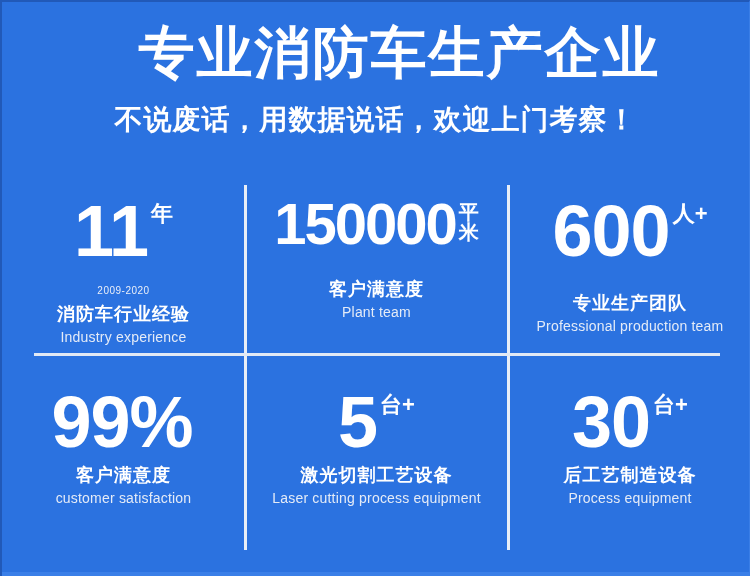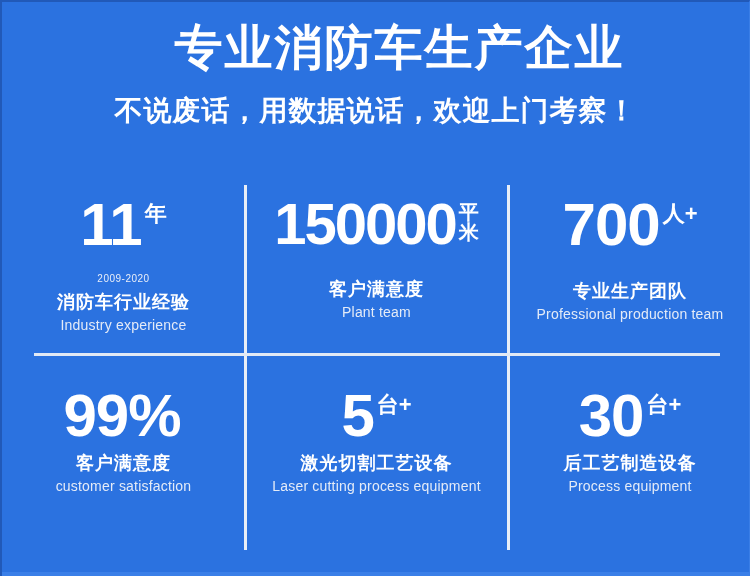--- a/index.html
+++ b/index.html
@@ -23,21 +23,21 @@
     background:#3a7fe8;
   }
 
   
   .header {
     position:absolute; left:0; right:0; top:18px;
     text-align:center;
   }
   .title {
     color:#ffffff;
-    font-size:48px;
+    font-size:56px;
     font-weight:700;
     letter-spacing:2px;
     line-height:1.18;
     white-space:nowrap;
     padding-left:48px;
   }
   .subtitle {
     color:#ffffff;
     font-size:28px;
     font-weight:700;
@@ -67,21 +67,21 @@
   .cell.r2 { padding-top:32px; }
 
   .big-row {
     display:flex;
     align-items:flex-start;
     justify-content:center;
   }
   .big-num {
     color:#ffffff;
     font-weight:700;
-    font-size:60px;
+    font-size:72px;
     line-height:0.98;
     letter-spacing:-1px;
   }
   .big-num.wide { font-size:58px; letter-spacing:-2px; }
 
   .unit {
     color:#ffffff;
     font-weight:700;
     font-size:22px;
     line-height:1.05;
@@ -171,21 +171,21 @@
         <span class="unit stacked">平
 米</span>
       </div>
       <div class="year-range"></div>
       <div class="cn-label">客户满意度</div>
       <div class="en-label">Plant team</div>
     </div>
 
     <div class="cell r1">
       <div class="big-row">
-        <span class="big-num">700</span>
+        <span class="big-num">600</span>
         <span class="unit inline">人+</span>
       </div>
       <div class="year-range"></div>
       <div class="cn-label">专业生产团队</div>
       <div class="en-label">Professional production team</div>
     </div>
 
     <div class="cell r2">
       <div class="big-row">
         <span class="big-num">99%</span>

